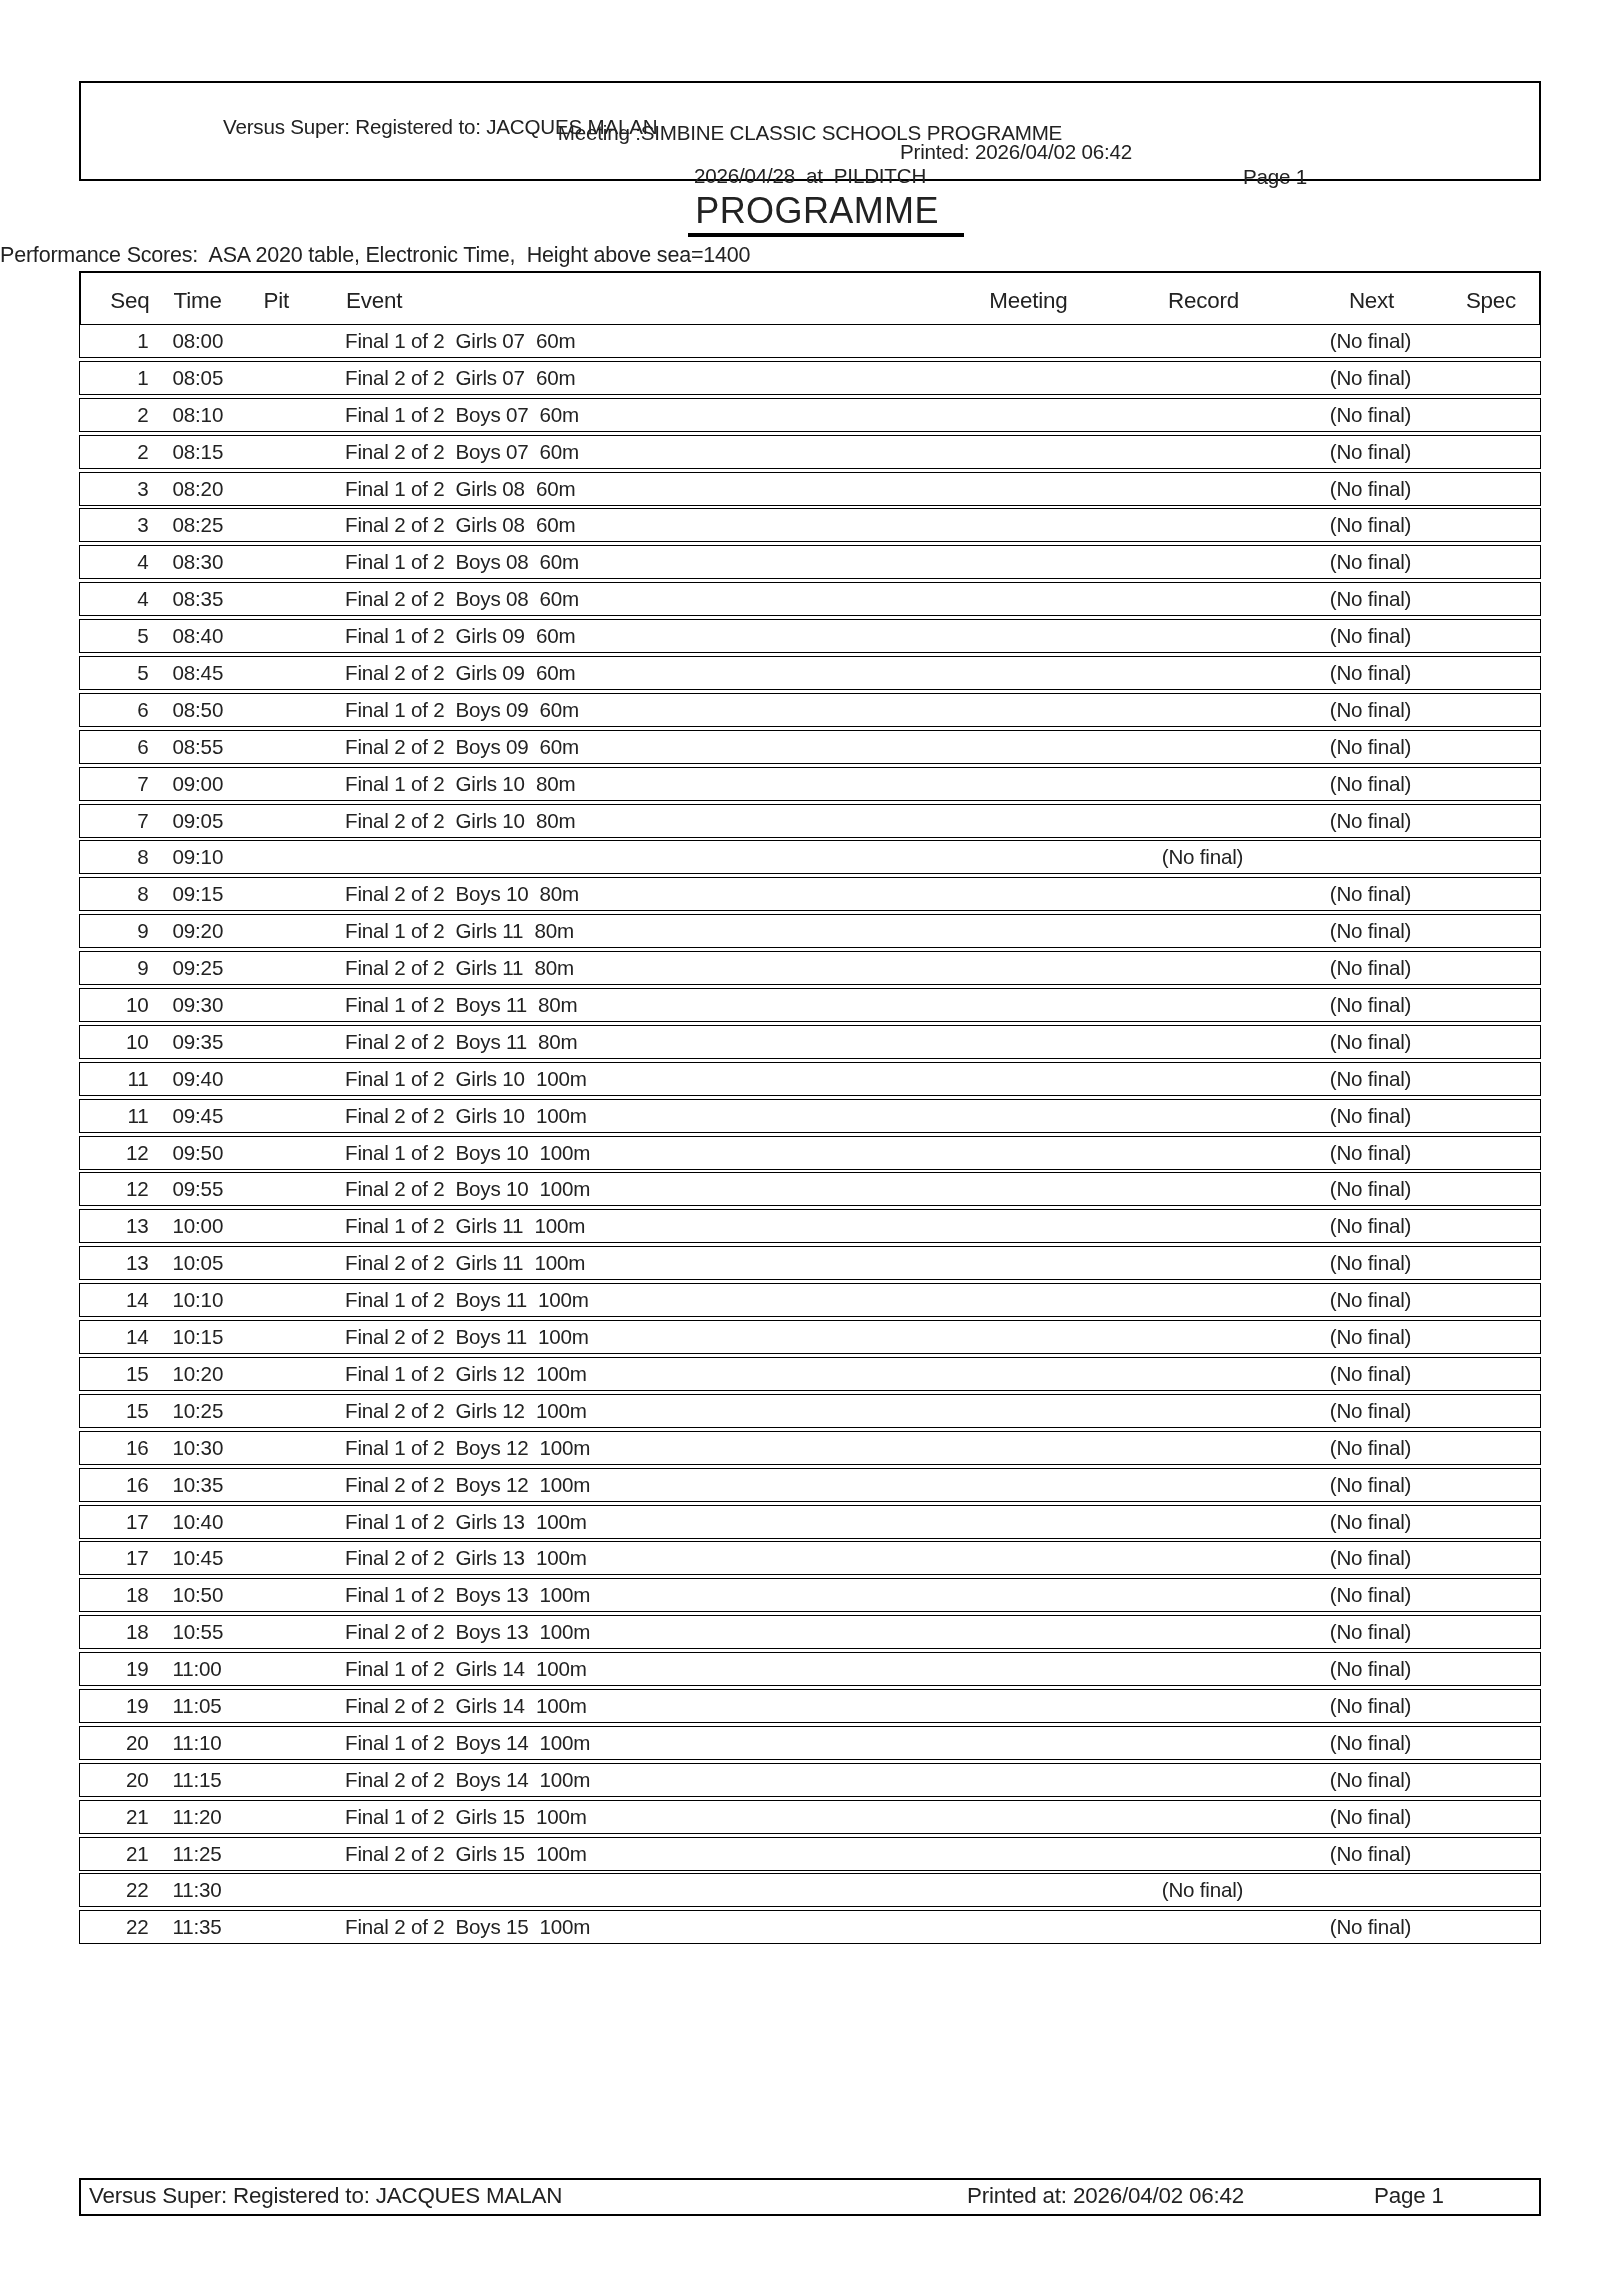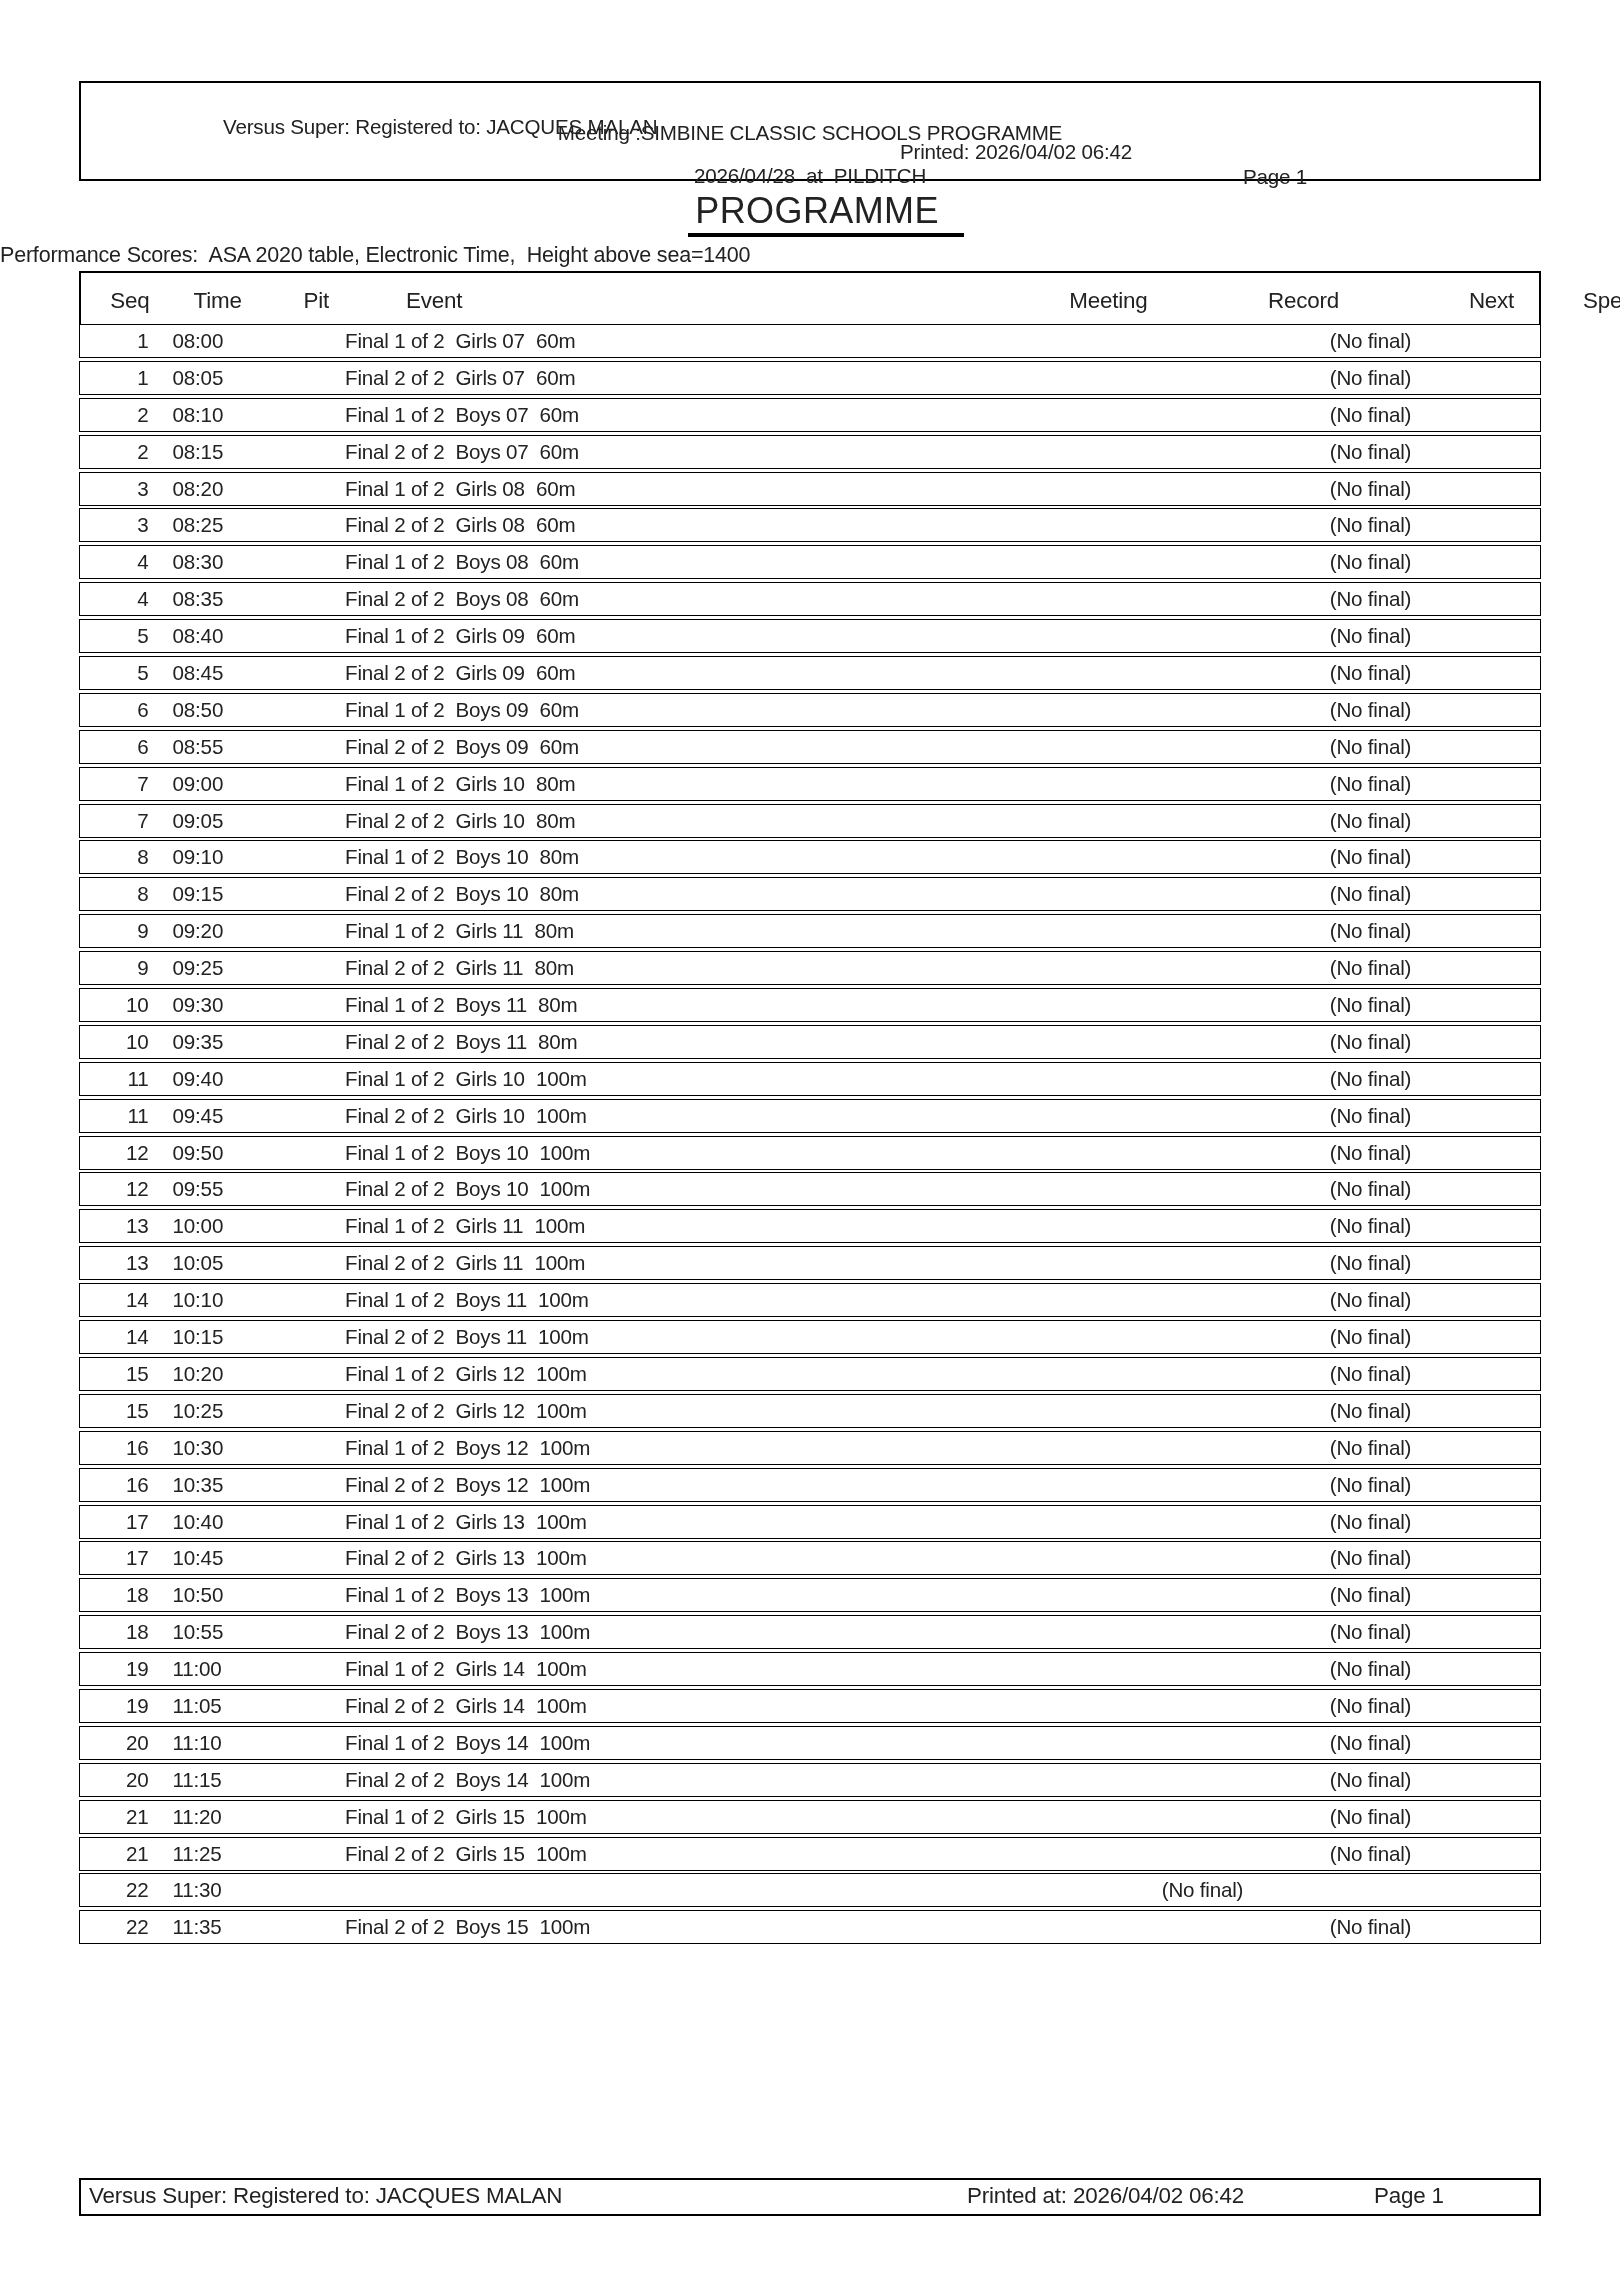--- a/index.html
+++ b/index.html
@@ -27,21 +27,21 @@
   }
   .subtitle-wrap{position:absolute;left:0;top:243px;width:1620px;
     padding-right:116px;box-sizing:border-box;font-size:21.5px;white-space:pre;}
 
   
   .grid8{
     display:grid;grid-template-columns:72px 99px 58px 640px 157px 193px 143px 1fr;
     align-items:center;
   }
   .thead{position:absolute;left:79px;top:271px;width:1462px;height:60px;
-    box-sizing:border-box;border:2.7px solid #000;font-size:22.4px;background:#fff;gap:20px;}
+    box-sizing:border-box;border:2.7px solid #000;font-size:22.4px;background:#fff;}
   .rows{position:absolute;left:79px;top:324px;width:1462px;}
   .row{height:34px;margin-bottom:2.9px;border:1.8px solid #000;box-sizing:border-box;
     font-size:20.6px;background:#fff;}
   .c-seq{text-align:right;padding-right:3.6px;}
   .c-time{padding-left:20.6px;white-space:pre;}
   .c-pit{padding-left:11.6px;}
   .c-event{padding-left:36px;white-space:pre;}
   .c-center{text-align:center;white-space:pre;}
 
   
@@ -218,21 +218,20 @@
     <div class="c-event">Final 2 of 2  Girls 10  80m</div>
     <div class="c-center"></div>
     <div class="c-center"></div>
     <div class="c-center">(No final)</div>
     <div class="c-center"></div>
   </div>
     <div class="row grid8">
     <div class="c-seq">8</div>
     <div class="c-time">09:10</div>
     <div class="c-pit"></div>
-    <div class="c-event">Final 1 of 2  Boys 10  80m</div>
     <div class="c-center"></div>
     <div class="c-center"></div>
     <div class="c-center">(No final)</div>
     <div class="c-center"></div>
   </div>
     <div class="row grid8">
     <div class="c-seq">8</div>
     <div class="c-time">09:15</div>
     <div class="c-pit"></div>
     <div class="c-event">Final 2 of 2  Boys 10  80m</div>

